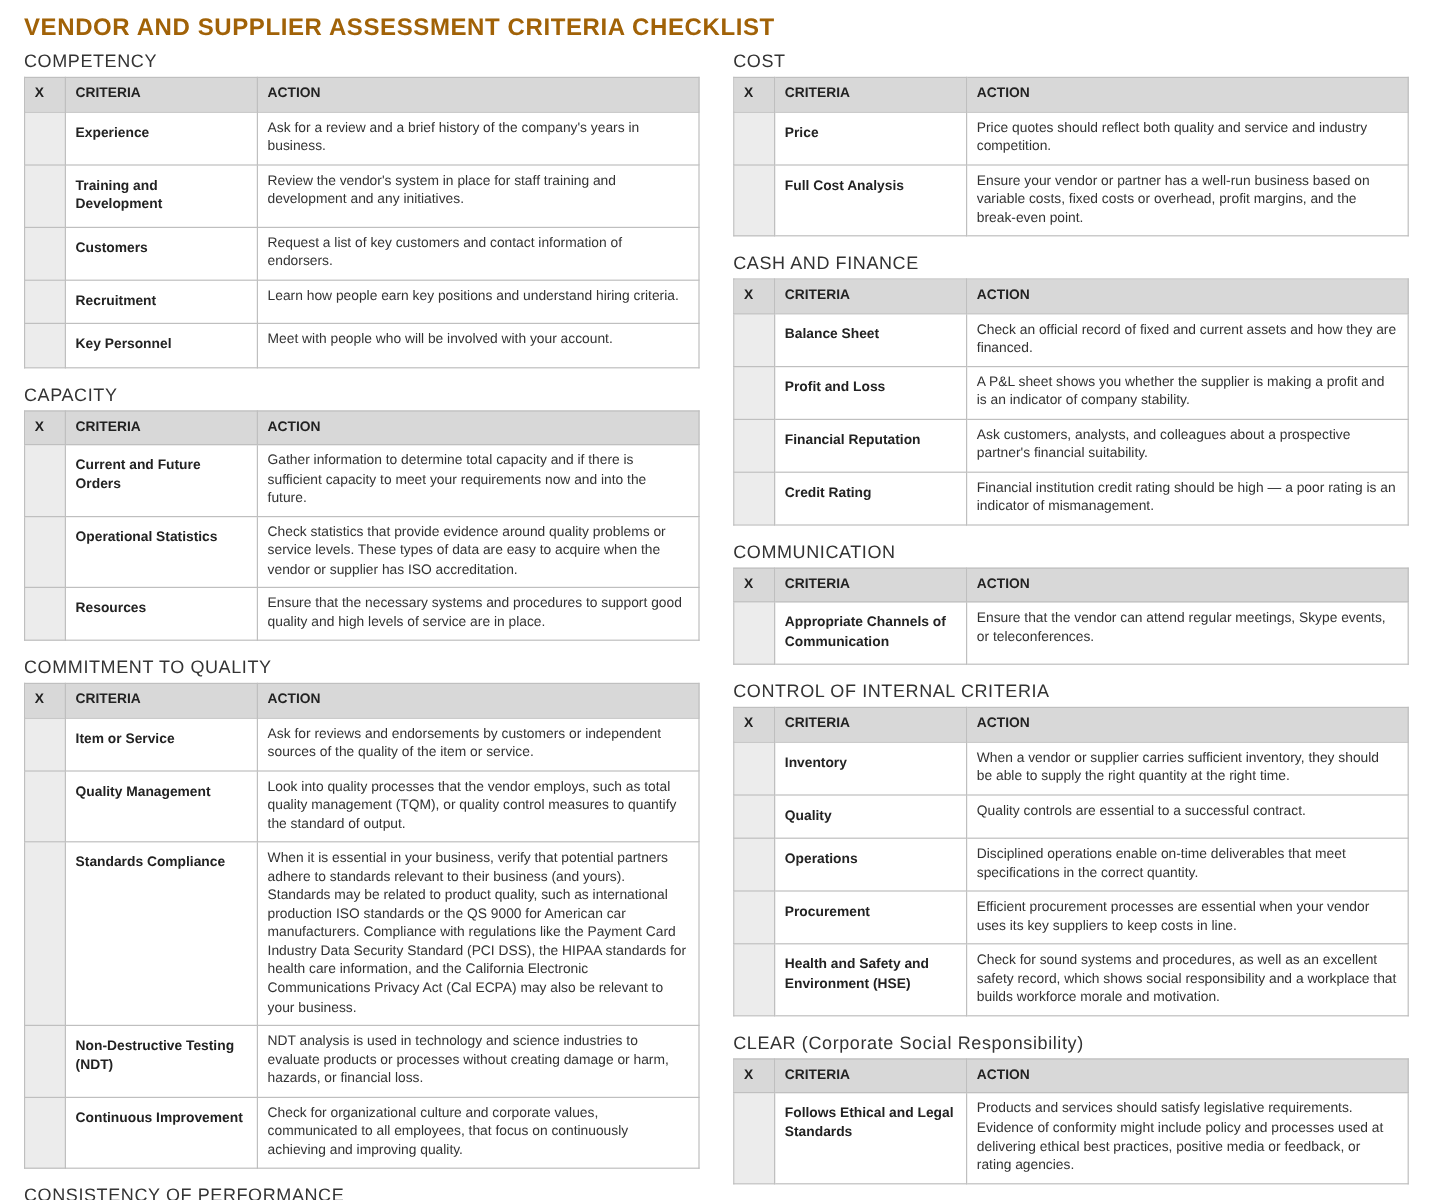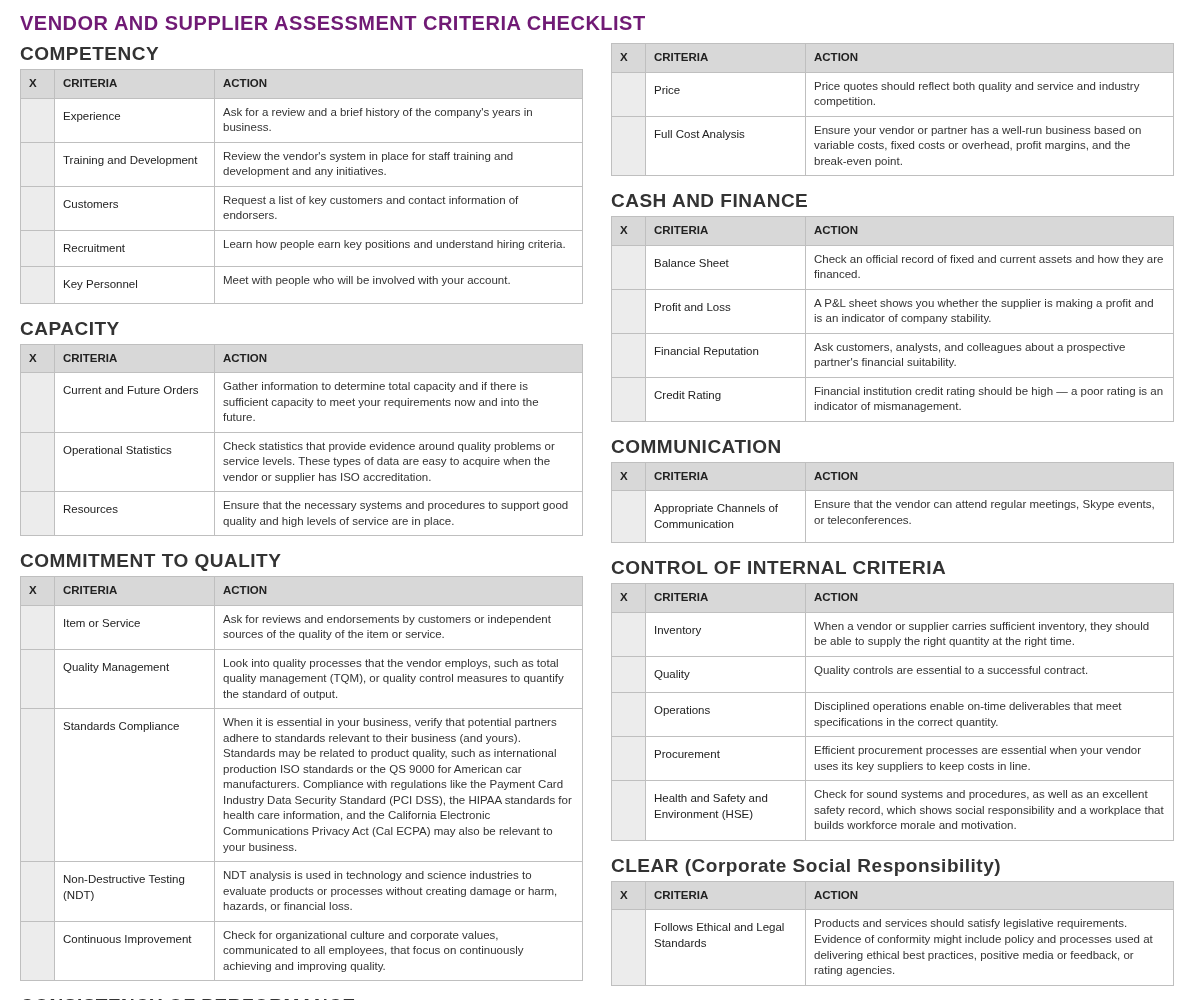--- a/index.html
+++ b/index.html
@@ -8,28 +8,28 @@
     background: #fff;
     color: #222;
     padding: 12px 20px;
     font-size: 12px;
   }
   .page-title {
     font-size: 20px;
     font-weight: 700;
     letter-spacing: 0.5px;
     margin-bottom: 8px;
-    color: #701a75;
+    color: #a16207;
   }
   .columns { display: flex; gap: 28px; }
   .col { flex: 1; min-width: 0; }
   .section { margin-bottom: 14px; }
   .section-title {
-    font-size: 19px;
-    font-weight: 700;
+    font-size: 15px;
+    font-weight: 400;
     letter-spacing: 0.5px;
     margin-bottom: 4px;
     color: #333;
   }
   table {
     width: 100%;
     border-collapse: collapse;
     table-layout: fixed;
   }
   th, td {
@@ -43,21 +43,21 @@
   th {
     background: #d8d8d8;
     font-weight: 700;
     font-size: 11.5px;
     text-transform: uppercase;
   }
   col.x { width: 34px; }
   col.criteria { width: 160px; }
   col.action { }
   td.x-cell { background: #ececec; }
-  td.criteria-cell { font-weight: 400; padding-top:10px; padding-bottom:10px;}
+  td.criteria-cell { font-weight: 700; padding-top:10px; padding-bottom:10px;}
   td.action-cell { font-weight: 400; color:#333; }
 </style>
 </head>
 <body>
 
 <h1 class="page-title">VENDOR AND SUPPLIER ASSESSMENT CRITERIA CHECKLIST</h1>
 
 <div class="columns">
   <div class="col" id="col-left">
       <div class="section">
@@ -181,20 +181,21 @@
             </tr>
           </tbody>
         </table>
       </div>
       <div class="section">
         <div class="section-title">CONSISTENCY OF PERFORMANCE</div>
       </div>
     </div>
   <div class="col" id="col-right">
       <div class="section">
+        <div class="section-title">COST</div>
         <table>
           <colgroup>
             <col class="x">
             <col class="criteria">
             <col class="action">
           </colgroup>
           <thead>
             <tr>
               <th>X</th>
               <th>CRITERIA</th>

